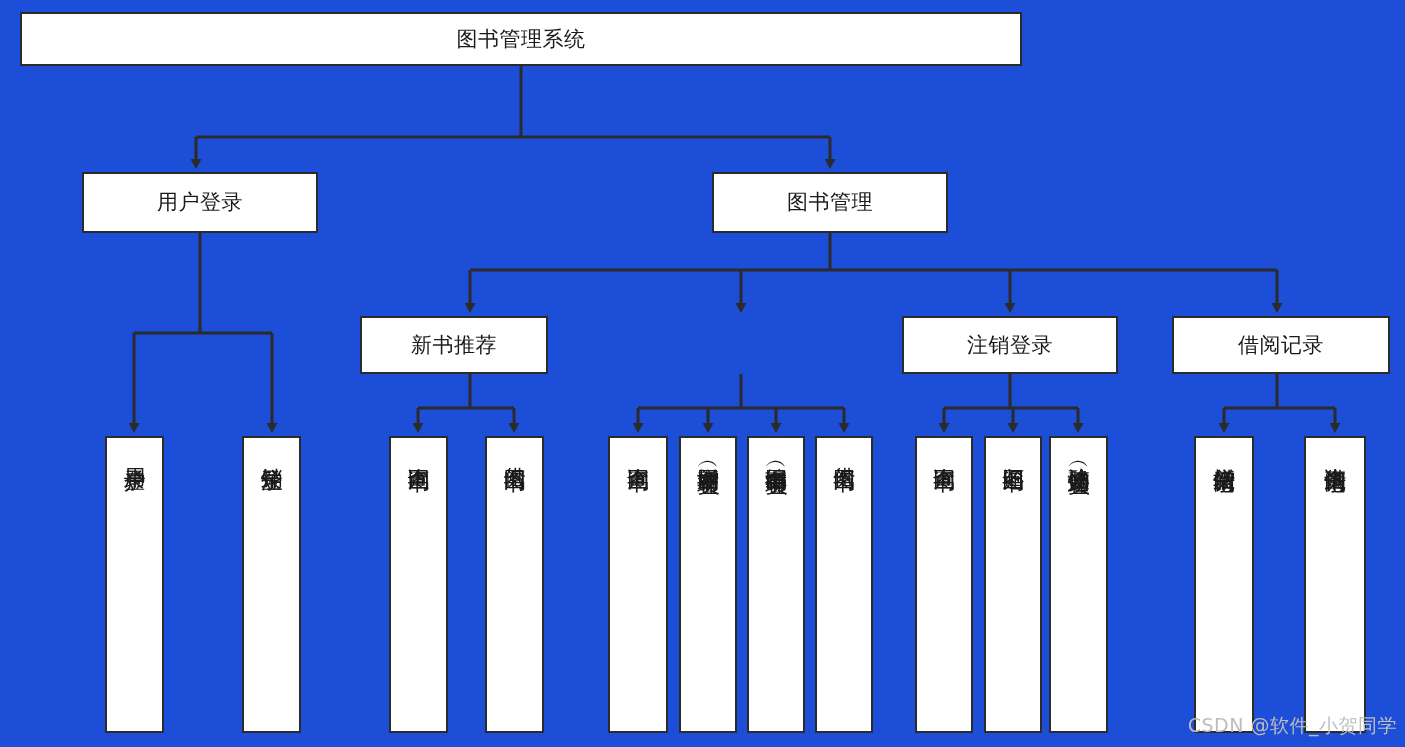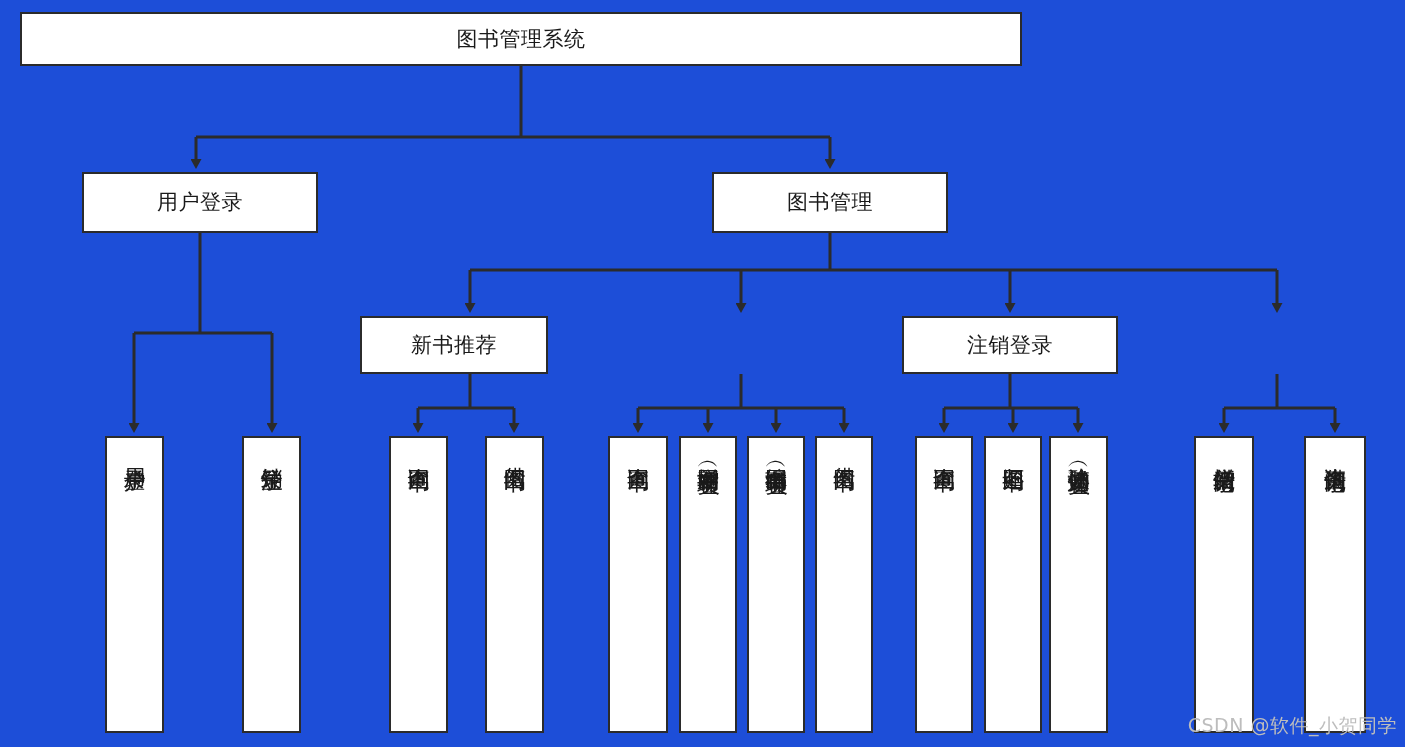--- a/index.html
+++ b/index.html
@@ -126,20 +126,23 @@
   <div class="node" style="left:712px; top:172px; width:236px; height:61px;">
     <span class="label">图书管理</span>
   </div>
 
   <div class="node" style="left:360px; top:316px; width:188px; height:58px;">
     <span class="label">新书推荐</span>
   </div>
   <div class="node" style="left:902px; top:316px; width:216px; height:58px;">
     <span class="label">注销登录</span>
   </div>
+  <div class="node" style="left:1172px; top:316px; width:218px; height:58px;">
+    <span class="label">借阅记录</span>
+  </div>
 
   <div class="node vertical" style="left:105px; top:436px; width:59px; height:297px;">
     <span class="label">用户登录</span>
   </div>
   <div class="node vertical" style="left:242px; top:436px; width:59px; height:297px;">
     <span class="label">注销登录</span>
   </div>
 
   <div class="node vertical" style="left:389px; top:436px; width:59px; height:297px;">
     <span class="label">查询图书</span>

